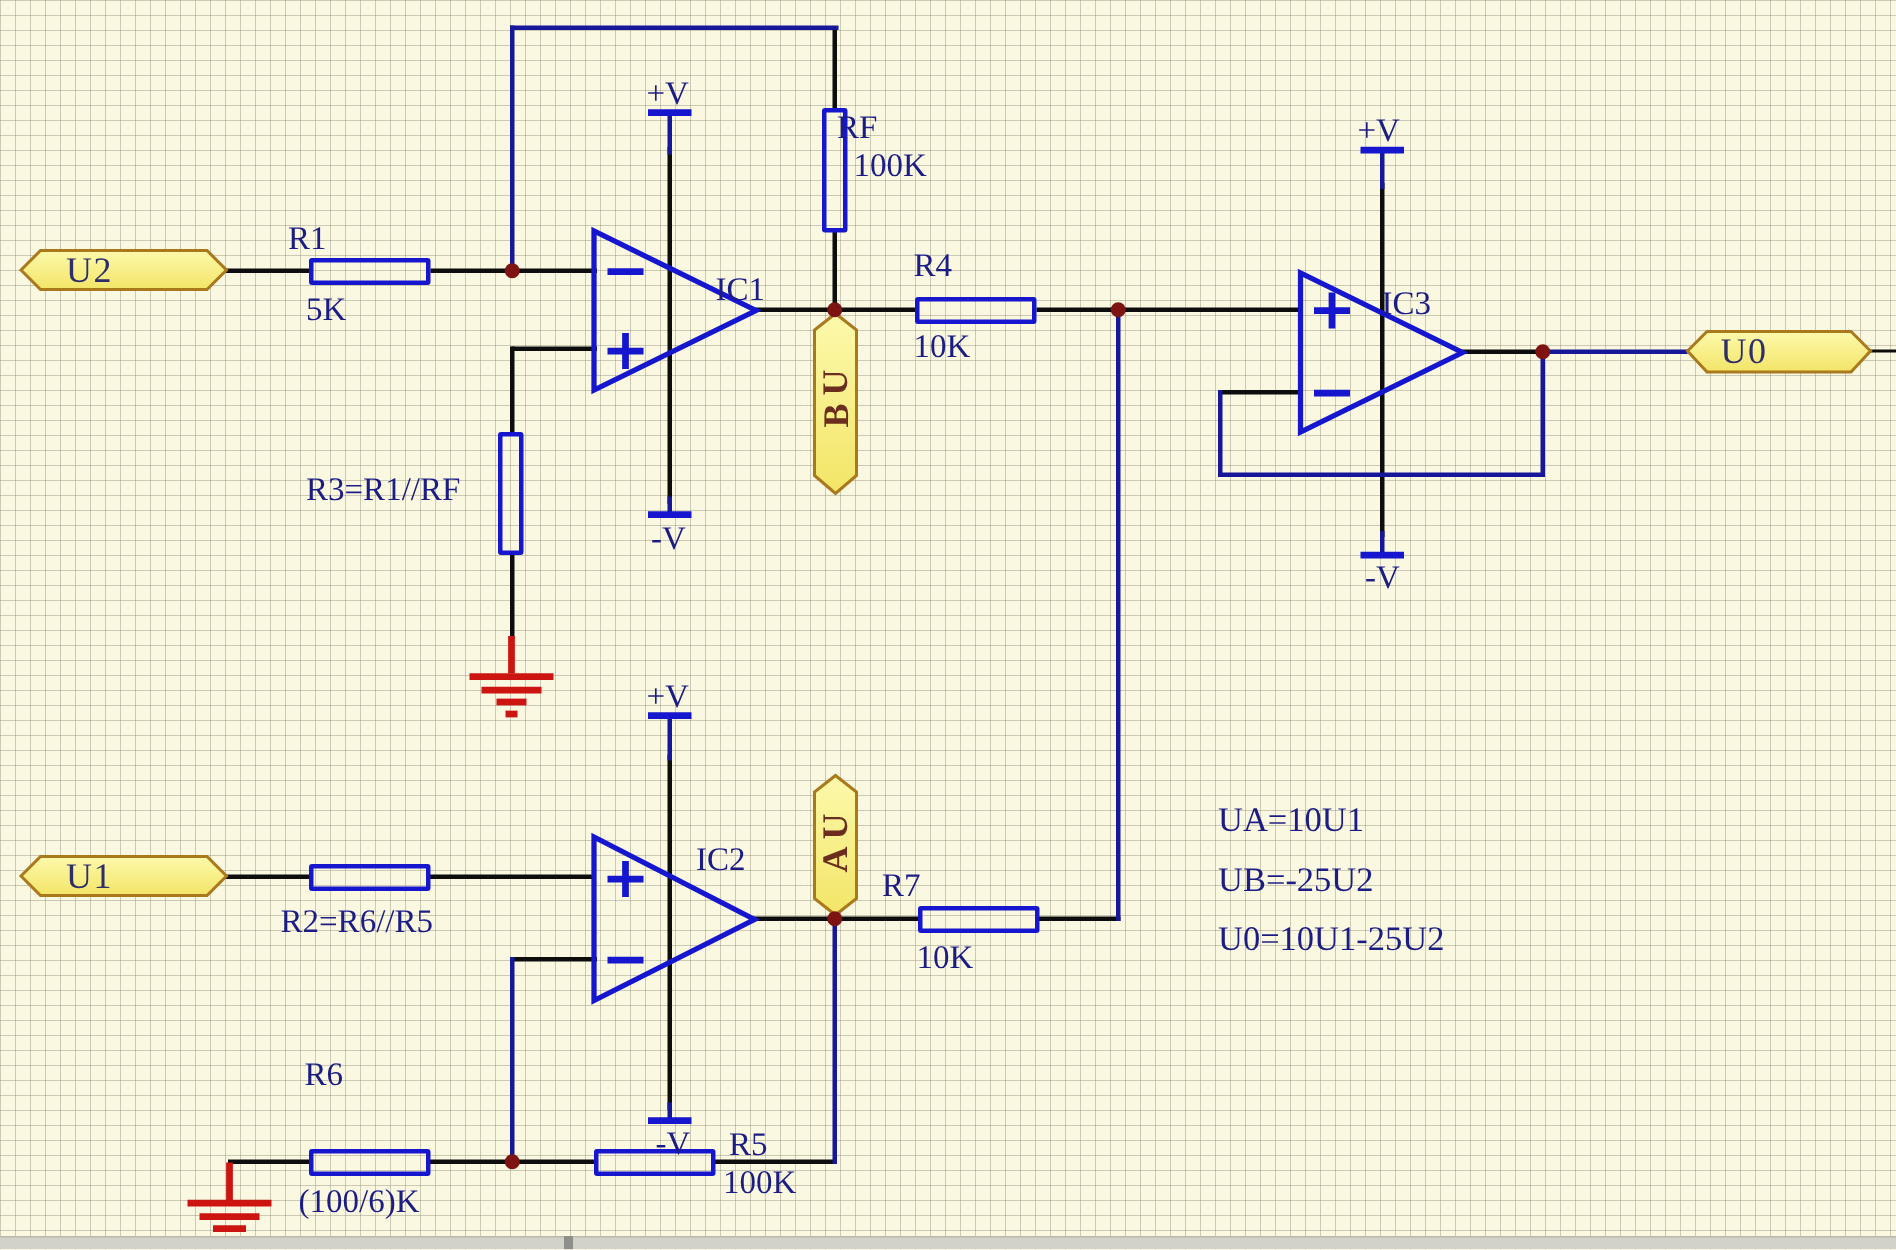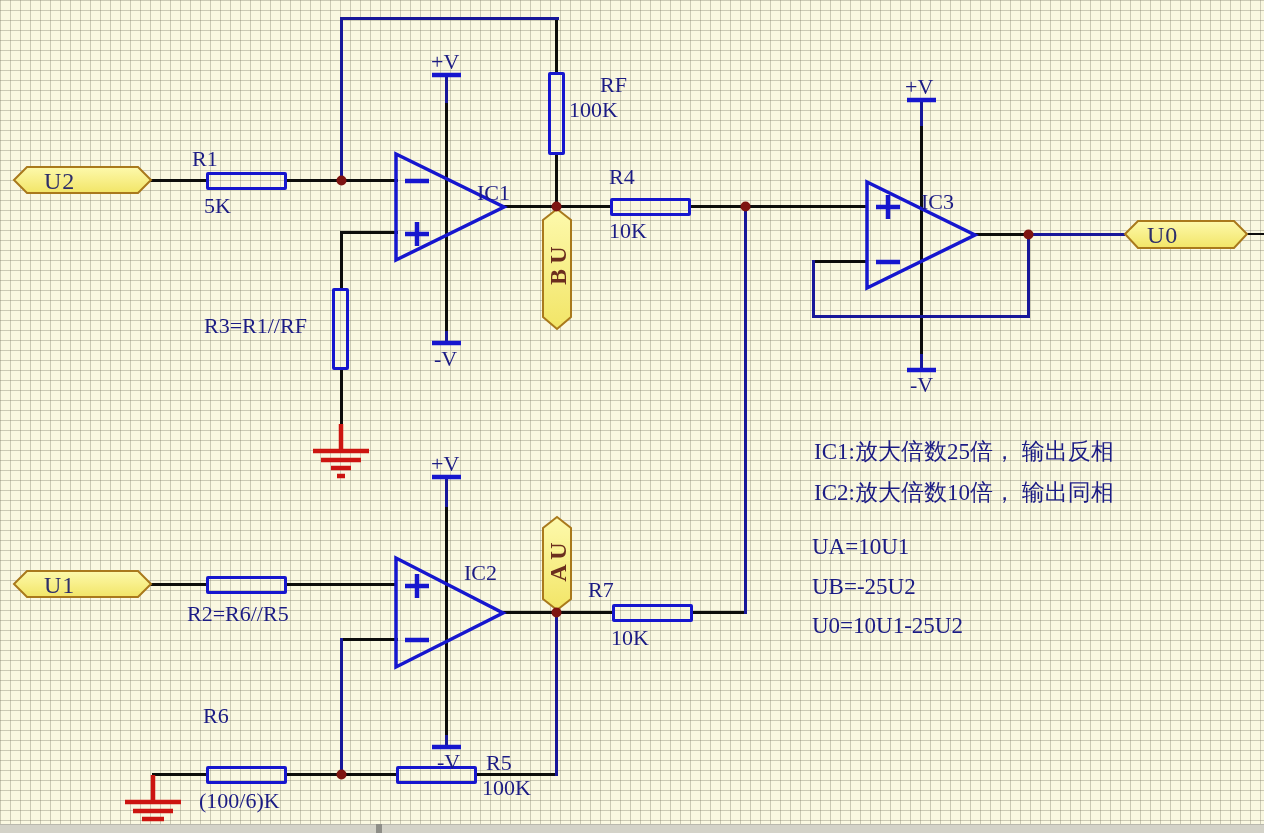--- a/index.html
+++ b/index.html
@@ -135,21 +135,21 @@
     <circle cx="341.5" cy="180.5" r="5" fill="#7E1411"></circle>
     <circle cx="556.5" cy="206.5" r="5" fill="#7E1411"></circle>
     <circle cx="745.5" cy="206.5" r="5" fill="#7E1411"></circle>
     <circle cx="556.5" cy="612.5" r="5" fill="#7E1411"></circle>
     <circle cx="341.5" cy="774.5" r="5" fill="#7E1411"></circle>
     <circle cx="1028.5" cy="234.5" r="5" fill="#7E1411"></circle>
   </svg>
 
   <div class="lbl" style="left:192px;top:147px">R1</div>
   <div class="lbl" style="left:204px;top:194px">5K</div>
-  <div class="lbl" style="left:600px;top:73px">RF</div>
+  <div class="lbl" style="left:558px;top:73px">RF</div>
   <div class="lbl" style="left:569px;top:98px">100K</div>
   <div class="lbl" style="left:204px;top:314px">R3=R1//RF</div>
   <div class="lbl" style="left:609px;top:165px">R4</div>
   <div class="lbl" style="left:609px;top:219px">10K</div>
   <div class="lbl" style="left:187px;top:602px">R2=R6//R5</div>
   <div class="lbl" style="left:588px;top:578px">R7</div>
   <div class="lbl" style="left:611px;top:626px">10K</div>
   <div class="lbl" style="left:203px;top:704px">R6</div>
   <div class="lbl" style="left:199px;top:789px">(100/6)K</div>
   <div class="lbl" style="left:486px;top:751px">R5</div>
@@ -171,21 +171,19 @@
   <div class="portlbl" style="left:1147px;top:222px">U0</div>
   <div class="vtext" style="left:545px;top:244px;width:26px">
       <span>U</span>
       <span>B</span>
     </div>
   <div class="vtext" style="left:545px;top:540px;width:26px">
       <span>U</span>
       <span>A</span>
     </div>
 
-  <div class="lbl big" style="left:814px;top:440px">IC1:放大倍数25倍， 输出反相</div>
-  <div class="lbl big" style="left:814px;top:481px">IC2:放大倍数10倍， 输出同相</div>
   <div class="lbl big" style="left:812px;top:535px">UA=10U1</div>
   <div class="lbl big" style="left:812px;top:575px">UB=-25U2</div>
   <div class="lbl big" style="left:812px;top:614px">U0=10U1-25U2</div>
 
   <div class="band"></div>
   <div class="tick"></div>
 </div>
 
 </body></html>

